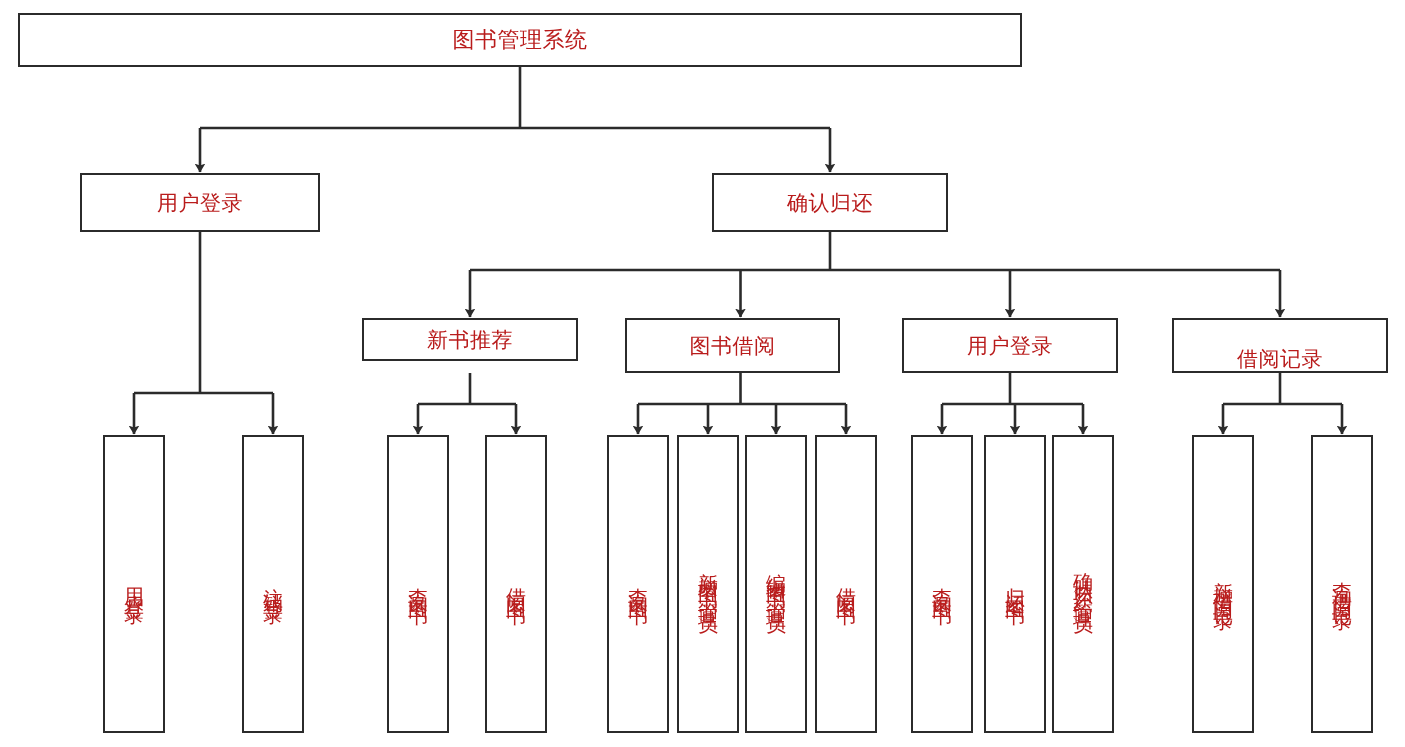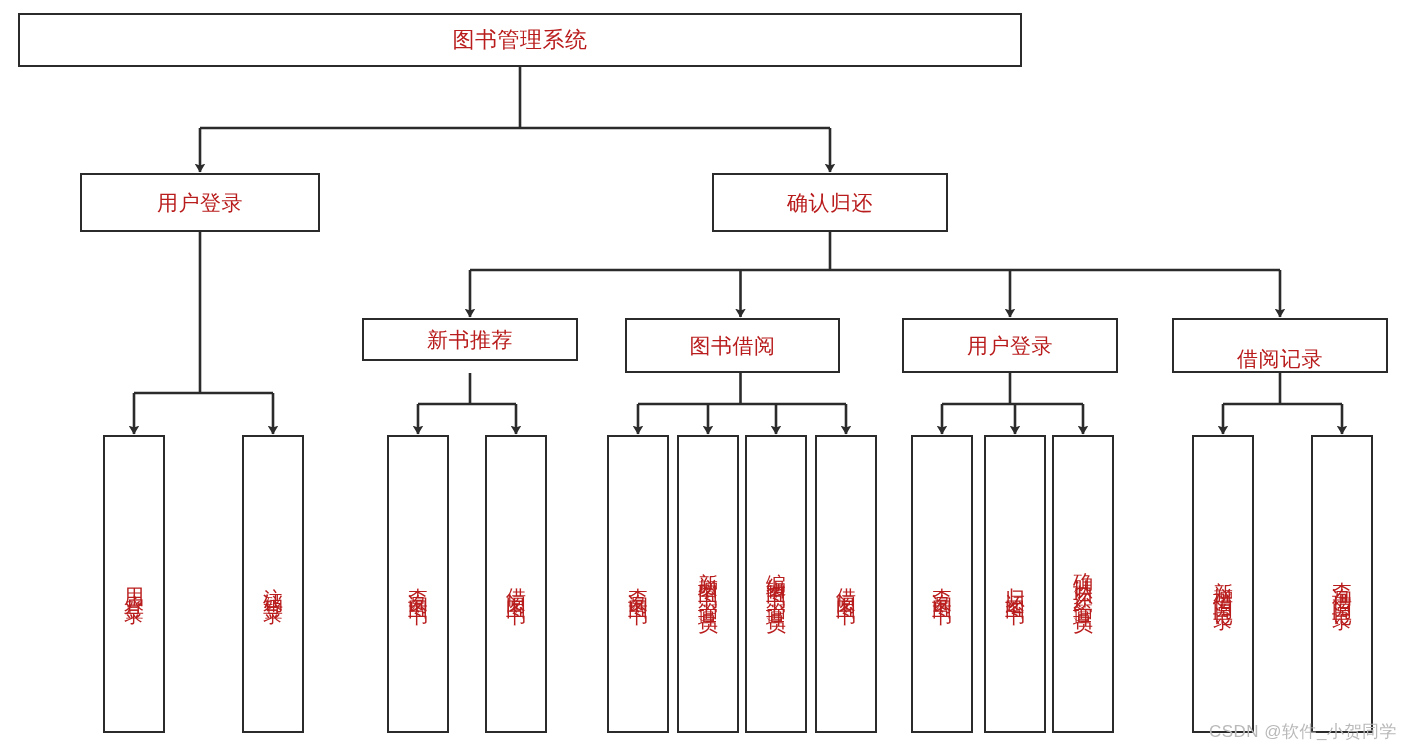--- a/index.html
+++ b/index.html
@@ -176,14 +176,13 @@
         <span class="vtext">确认归还（管理员）</span>
       </div>
       <div class="node node-v" style="left: 1192px; top: 435px; width: 62px; height: 298px;">
         <span class="vtext">新增借阅记录</span>
       </div>
       <div class="node node-v" style="left: 1311px; top: 435px; width: 62px; height: 298px;">
         <span class="vtext">查询借阅记录</span>
       </div>
     </div>
 
-  <div class="watermark">CSDN @软件_小贺同学</div>
 </div>
 
 </body></html>

